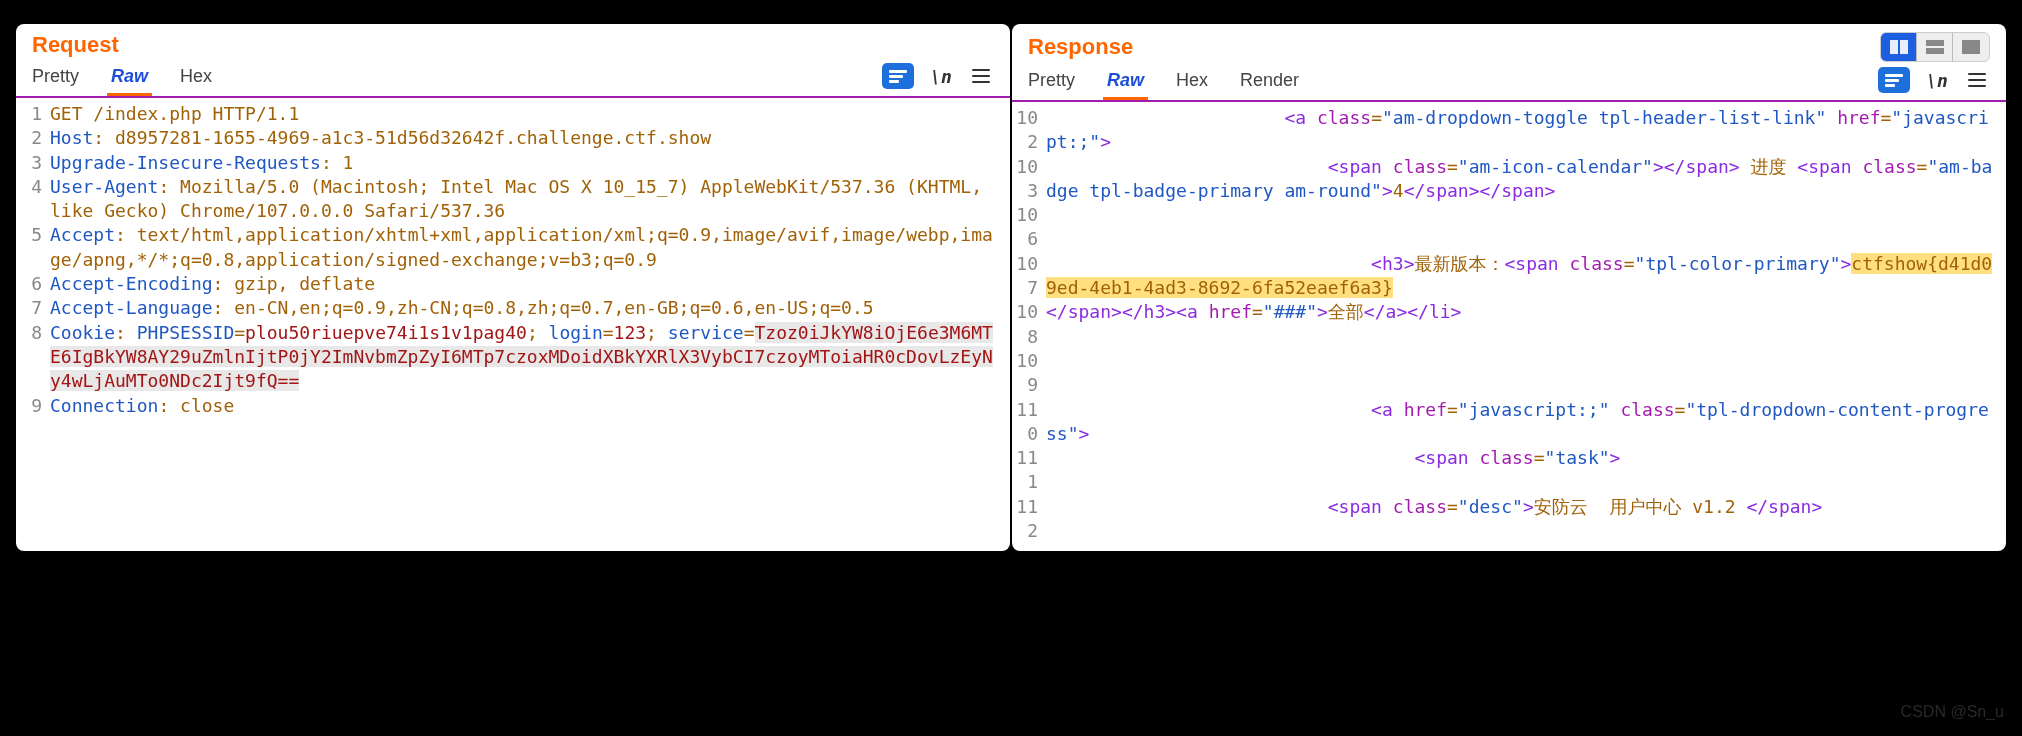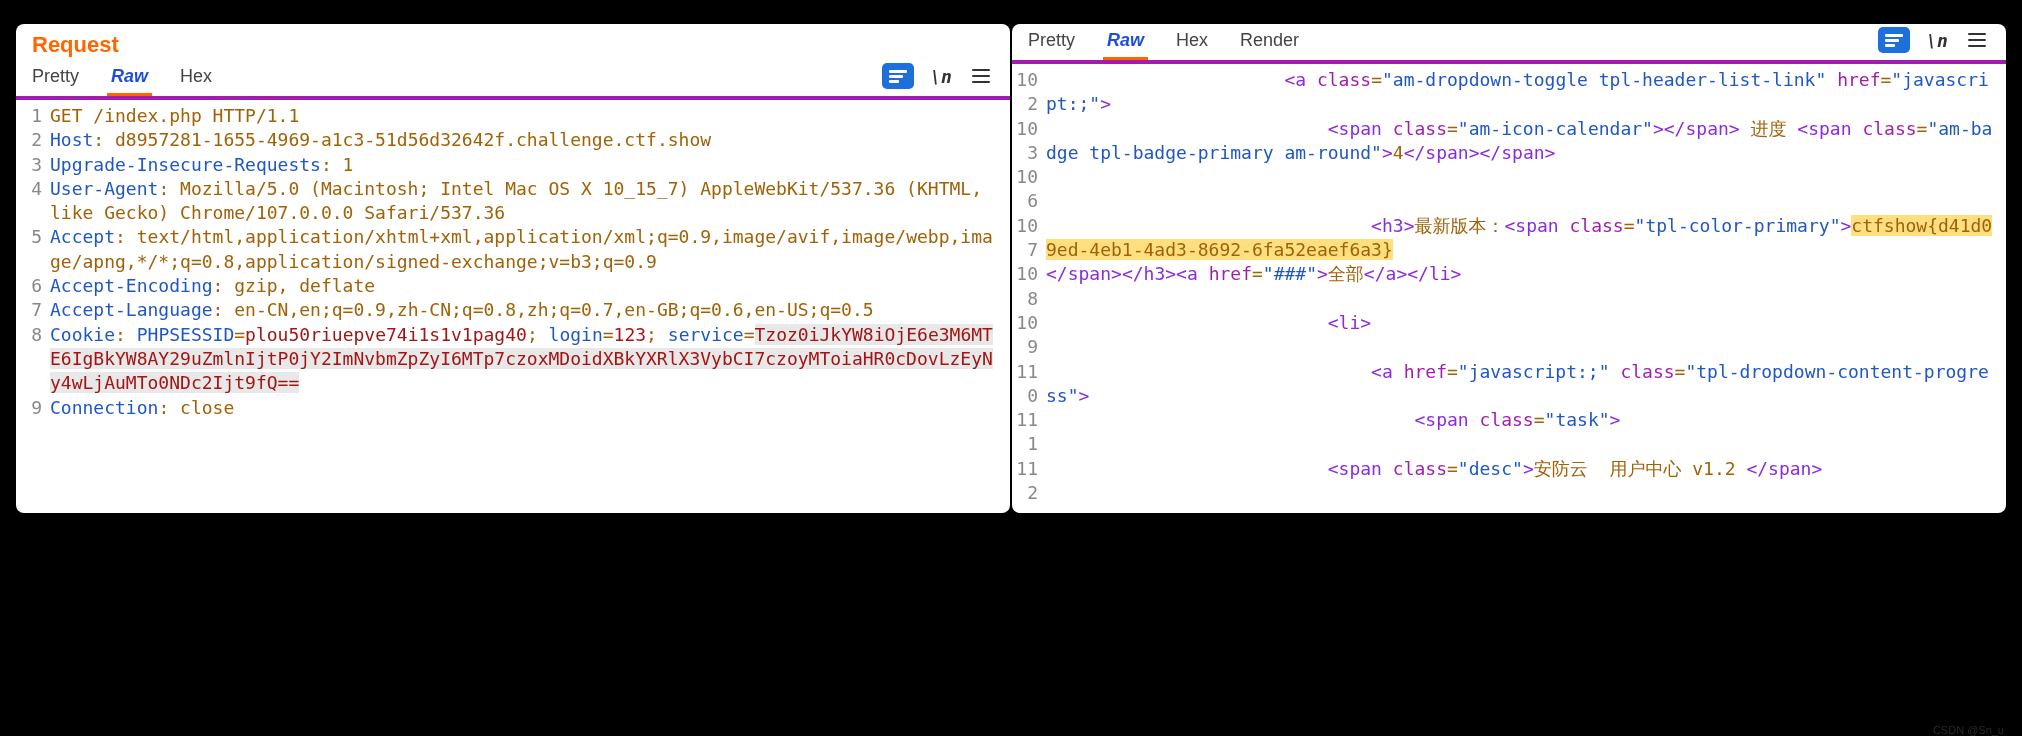--- a/index.html
+++ b/index.html
@@ -47,21 +47,21 @@
     color: var(--orange);
     font-weight: 700;
     font-size: 22px;
     font-family: -apple-system, "Segoe UI", sans-serif;
   }
   .tabs-row {
     display: flex;
     align-items: center;
     padding: 2px 12px 0 12px;
     gap: 39px;
-    border-bottom: 4px solid #a21caf;
+    border-bottom: 2px solid #a21caf;
   }
   .tabs {
     display: flex;
     gap: 24px;
     font-family: -apple-system, "Segoe UI", sans-serif;
     font-size: 18px;
   }
   .tab {
     padding: 4px 4px 6px;
     color: #444;
@@ -144,23 +144,23 @@
   .content .tag { color: var(--purple); }
   .content .attr { color: #a21caf; }
   .content .str { color: var(--blue); }
   .content .kw  { color: var(--darkred); }
   .content .cookie-hl { background:#e8e8e8;margin-top:15px; }
   .hl { background: var(--highlight); }
 
   .watermark {
     position: fixed;
     right: 18px;
-    bottom: 0;
+    bottom: 15px;
     color: #444;
-    font-size: 11px;
+    font-size: 16px;
     font-family: sans-serif;
     opacity: .6;
   }
 </style>
 </head>
 <body>
 
 <div class="workspace">
 
   <div class="panel">
@@ -195,20 +195,42 @@
         <div class="line"><span class="gutter">4</span><span class="content"><span class="hdr">User-Agent</span><span class="val">: Mozilla/5.0 (Macintosh; Intel Mac OS X 10_15_7) AppleWebKit/537.36 (KHTML, like Gecko) Chrome/107.0.0.0 Safari/537.36</span></span></div>
         <div class="line"><span class="gutter">5</span><span class="content"><span class="hdr">Accept</span><span class="val">: text/html,application/xhtml+xml,application/xml;q=0.9,image/avif,image/webp,image/apng,*/*;q=0.8,application/signed-exchange;v=b3;q=0.9</span></span></div>
         <div class="line"><span class="gutter">6</span><span class="content"><span class="hdr">Accept-Encoding</span><span class="val">: gzip, deflate</span></span></div>
         <div class="line"><span class="gutter">7</span><span class="content"><span class="hdr">Accept-Language</span><span class="val">: en-CN,en;q=0.9,zh-CN;q=0.8,zh;q=0.7,en-GB;q=0.6,en-US;q=0.5</span></span></div>
         <div class="line"><span class="gutter">8</span><span class="content"><span class="hdr">Cookie</span><span class="val">: </span><span class="hdr">PHPSESSID</span><span class="val">=</span><span class="kw">plou50riuepve74i1s1v1pag40</span><span class="val">; </span><span class="hdr">login</span><span class="val">=</span><span class="kw">123</span><span class="val">; </span><span class="hdr">service</span><span class="val">=</span><span class="hl kw cookie-hl">Tzoz0iJkYW8iOjE6e3M6MTE6IgBkYW8AY29uZmlnIjtP0jY2ImNvbmZpZyI6MTp7czoxMDoidXBkYXRlX3VybCI7czoyMToiaHR0cDovLzEyNy4wLjAuMTo0NDc2Ijt9fQ==</span></span></div>
         <div class="line"><span class="gutter">9</span><span class="content"><span class="hdr">Connection</span><span class="val">: close</span></span></div>
       </div>
   </div>
 
   <div class="panel">
+    <div class="panel-header">
+      <span class="title">Response</span>
+      <span class="layout-toggle" id="layout-toggle">
+          <span class="seg active">
+            <svg width="18" height="14">
+              <rect x="0" y="0" width="8" height="14" fill="currentColor" opacity=".9"></rect>
+              <rect x="10" y="0" width="8" height="14" fill="currentColor" opacity=".9"></rect>
+            </svg>
+          </span>
+          <span class="seg">
+            <svg width="18" height="14">
+              <rect x="0" y="0" width="18" height="6" fill="currentColor" opacity=".5"></rect>
+              <rect x="0" y="8" width="18" height="6" fill="currentColor" opacity=".5"></rect>
+            </svg>
+          </span>
+          <span class="seg">
+            <svg width="18" height="14">
+              <rect x="0" y="0" width="18" height="14" fill="currentColor" opacity=".5"></rect>
+            </svg>
+          </span>
+        </span>
+    </div>
     <div class="tabs-row">
       <div class="tabs" id="response-tabs">
           <span class="tab">Pretty</span>
           <span class="tab active">Raw</span>
           <span class="tab">Hex</span>
           <span class="tab">Render</span>
         </div>
       <div class="spacer"></div>
       <div class="toolbar-icons">
         <span class="icon-btn blue-pill">
@@ -223,21 +245,21 @@
             <span></span>
           </span>
       </div>
     </div>
     <div class="code-area" id="response-lines">
         <div class="line"><span class="gutter">102</span><span class="content"><span class="val">                      </span><span class="tag">&lt;</span><span class="tag">a</span><span class="attr"> class</span><span class="val">=</span><span class="str">"am-dropdown-toggle tpl-header-list-link"</span><span class="attr"> href</span><span class="val">=</span><span class="str">"javascript:;"</span><span class="tag">&gt;</span></span></div>
         <div class="line"><span class="gutter">103</span><span class="content"><span class="val">                          </span><span class="tag">&lt;</span><span class="tag">span</span><span class="attr"> class</span><span class="val">=</span><span class="str">"am-icon-calendar"</span><span class="tag">&gt;</span><span class="tag">&lt;/</span><span class="tag">span</span><span class="tag">&gt;</span><span class="val"> 进度 </span><span class="tag">&lt;</span><span class="tag">span</span><span class="attr"> class</span><span class="val">=</span><span class="str">"am-badge tpl-badge-primary am-round"</span><span class="tag">&gt;</span><span class="val">4</span><span class="tag">&lt;/</span><span class="tag">span</span><span class="tag">&gt;</span><span class="tag">&lt;/</span><span class="tag">span</span><span class="tag">&gt;</span></span></div>
         <div class="line"><span class="gutter">106</span></div>
         <div class="line"><span class="gutter">107</span><span class="content"><span class="val">                              </span><span class="tag">&lt;</span><span class="tag">h3</span><span class="tag">&gt;</span><span class="val">最新版本：</span><span class="tag">&lt;</span><span class="tag">span</span><span class="attr"> class</span><span class="val">=</span><span class="str">"tpl-color-primary"</span><span class="tag">&gt;</span><span class="hl val">ctf</span><span class="hl val">show{d41d09ed-4eb1-4ad3-8692-6fa52eaef6a3}</span></span></div>
         <div class="line"><span class="gutter">108</span><span class="content"><span class="tag">&lt;/</span><span class="tag">span</span><span class="tag">&gt;</span><span class="tag">&lt;/</span><span class="tag">h3</span><span class="tag">&gt;</span><span class="tag">&lt;</span><span class="tag">a</span><span class="attr"> href</span><span class="val">=</span><span class="str">"###"</span><span class="tag">&gt;</span><span class="val">全部</span><span class="tag">&lt;/</span><span class="tag">a</span><span class="tag">&gt;</span><span class="tag">&lt;/</span><span class="tag">li</span><span class="tag">&gt;</span></span></div>
-        <div class="line"><span class="gutter">109</span><span class="content"><span class="val">                          </span><span class="tag">&lt;</span><span class="tag">li</span><span class="tag">&gt;</span></span></div>
+        <div class="line"><span class="gutter">109</span></div>
         <div class="line"><span class="gutter">110</span><span class="content"><span class="val">                              </span><span class="tag">&lt;</span><span class="tag">a</span><span class="attr"> href</span><span class="val">=</span><span class="str">"javascript:;"</span><span class="attr"> class</span><span class="val">=</span><span class="str">"tpl-dropdown-content-progress"</span><span class="tag">&gt;</span></span></div>
         <div class="line"><span class="gutter">111</span><span class="content"><span class="val">                                  </span><span class="tag">&lt;</span><span class="tag">span</span><span class="attr"> class</span><span class="val">=</span><span class="str">"task"</span><span class="tag">&gt;</span></span></div>
         <div class="line"><span class="gutter">112</span><span class="content"><span class="val">                          </span><span class="tag">&lt;</span><span class="tag">span</span><span class="attr"> class</span><span class="val">=</span><span class="str">"desc"</span><span class="tag">&gt;</span><span class="val">安防云  用户中心 v1.2 </span><span class="tag">&lt;/</span><span class="tag">span</span><span class="tag">&gt;</span></span></div>
       </div>
   </div>
 
 </div>
 
 <div class="watermark">CSDN @Sn_u</div>
 

